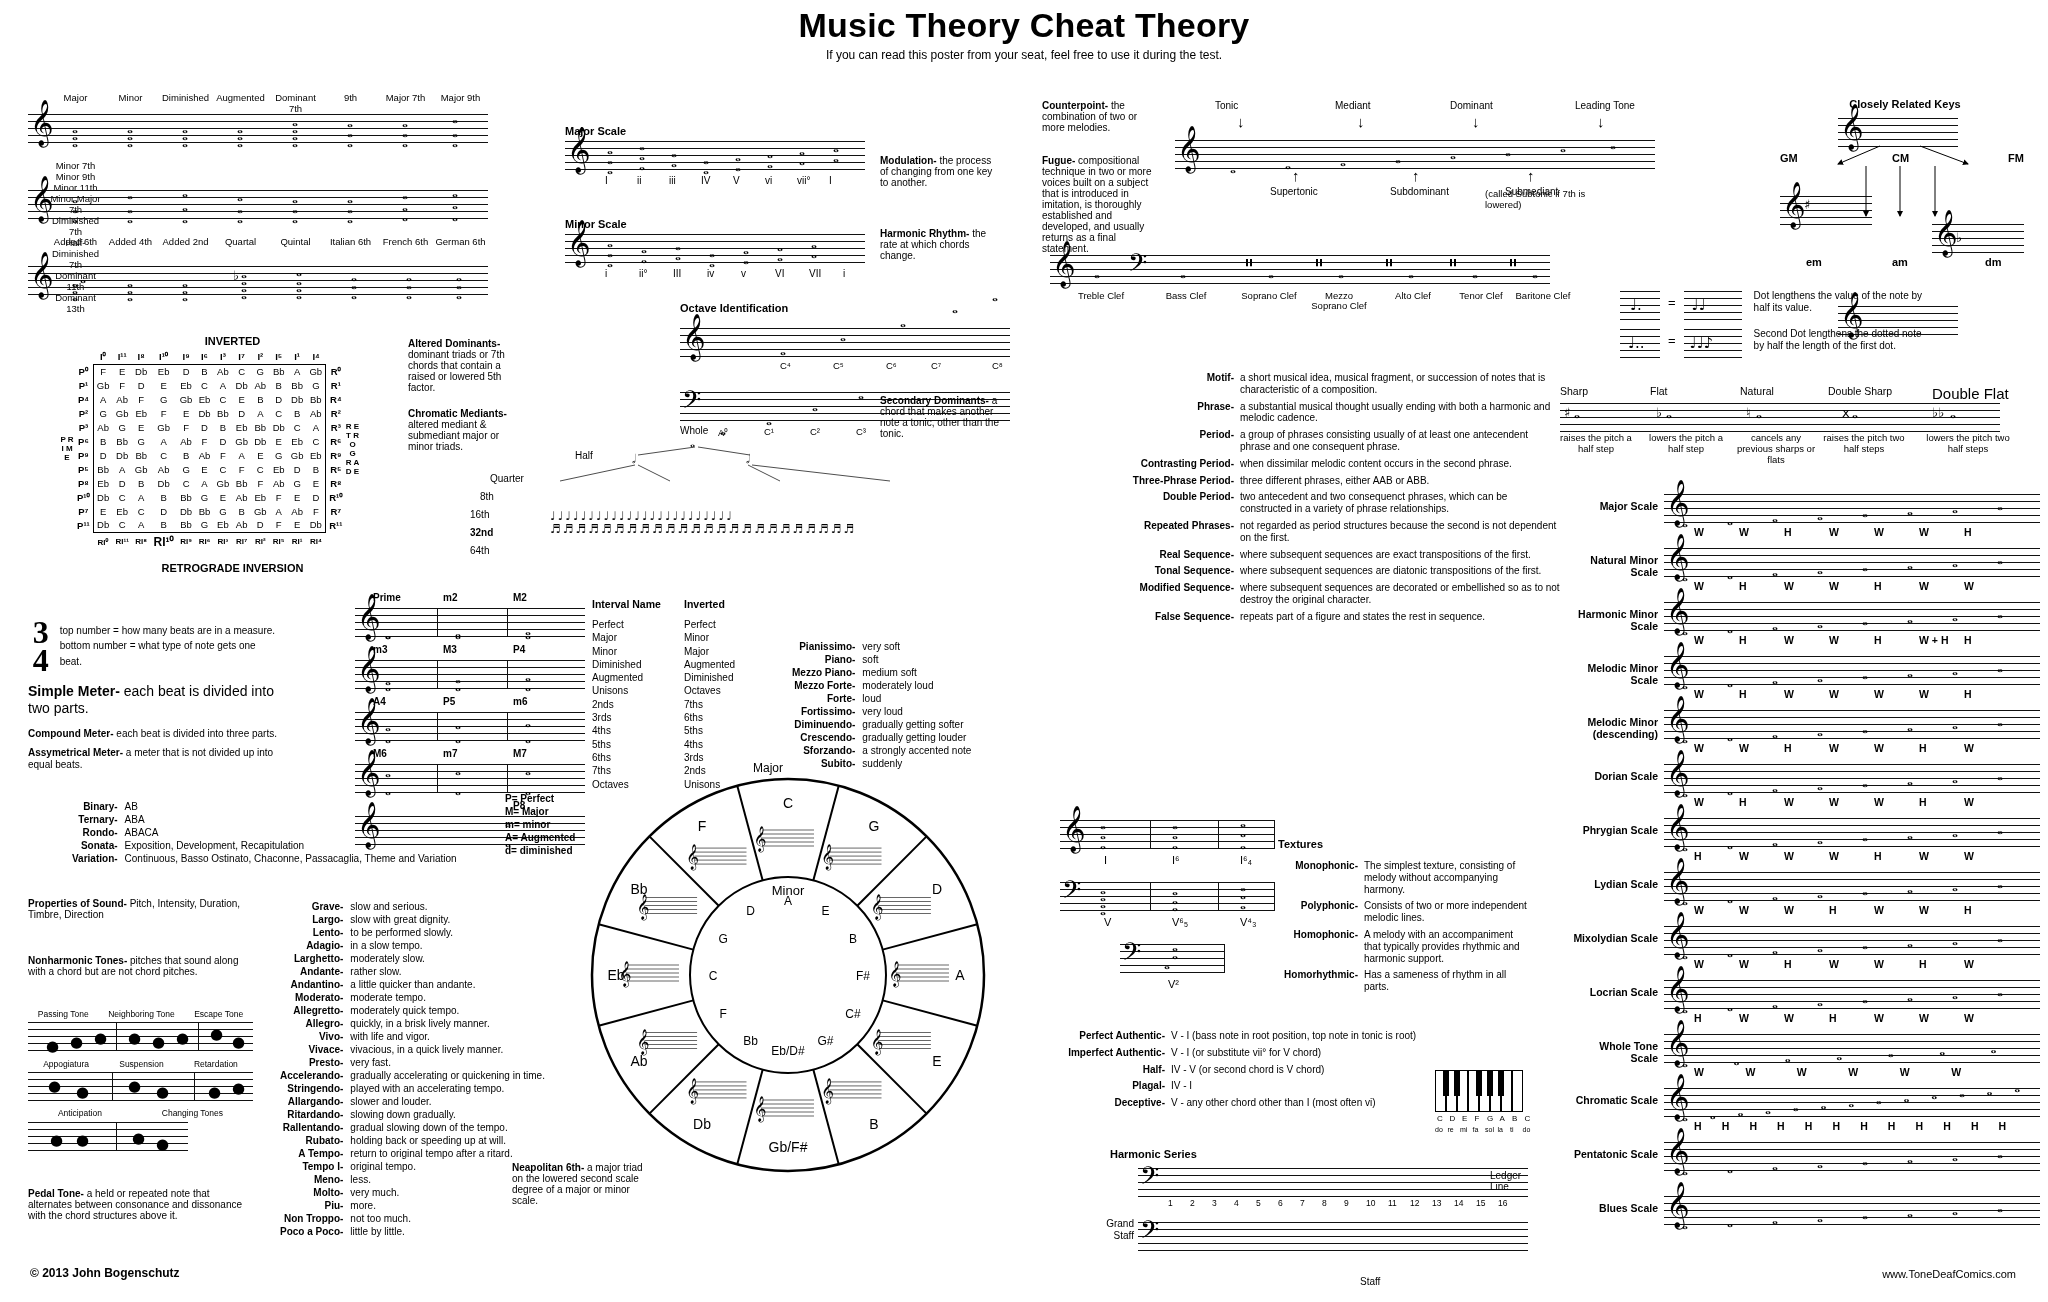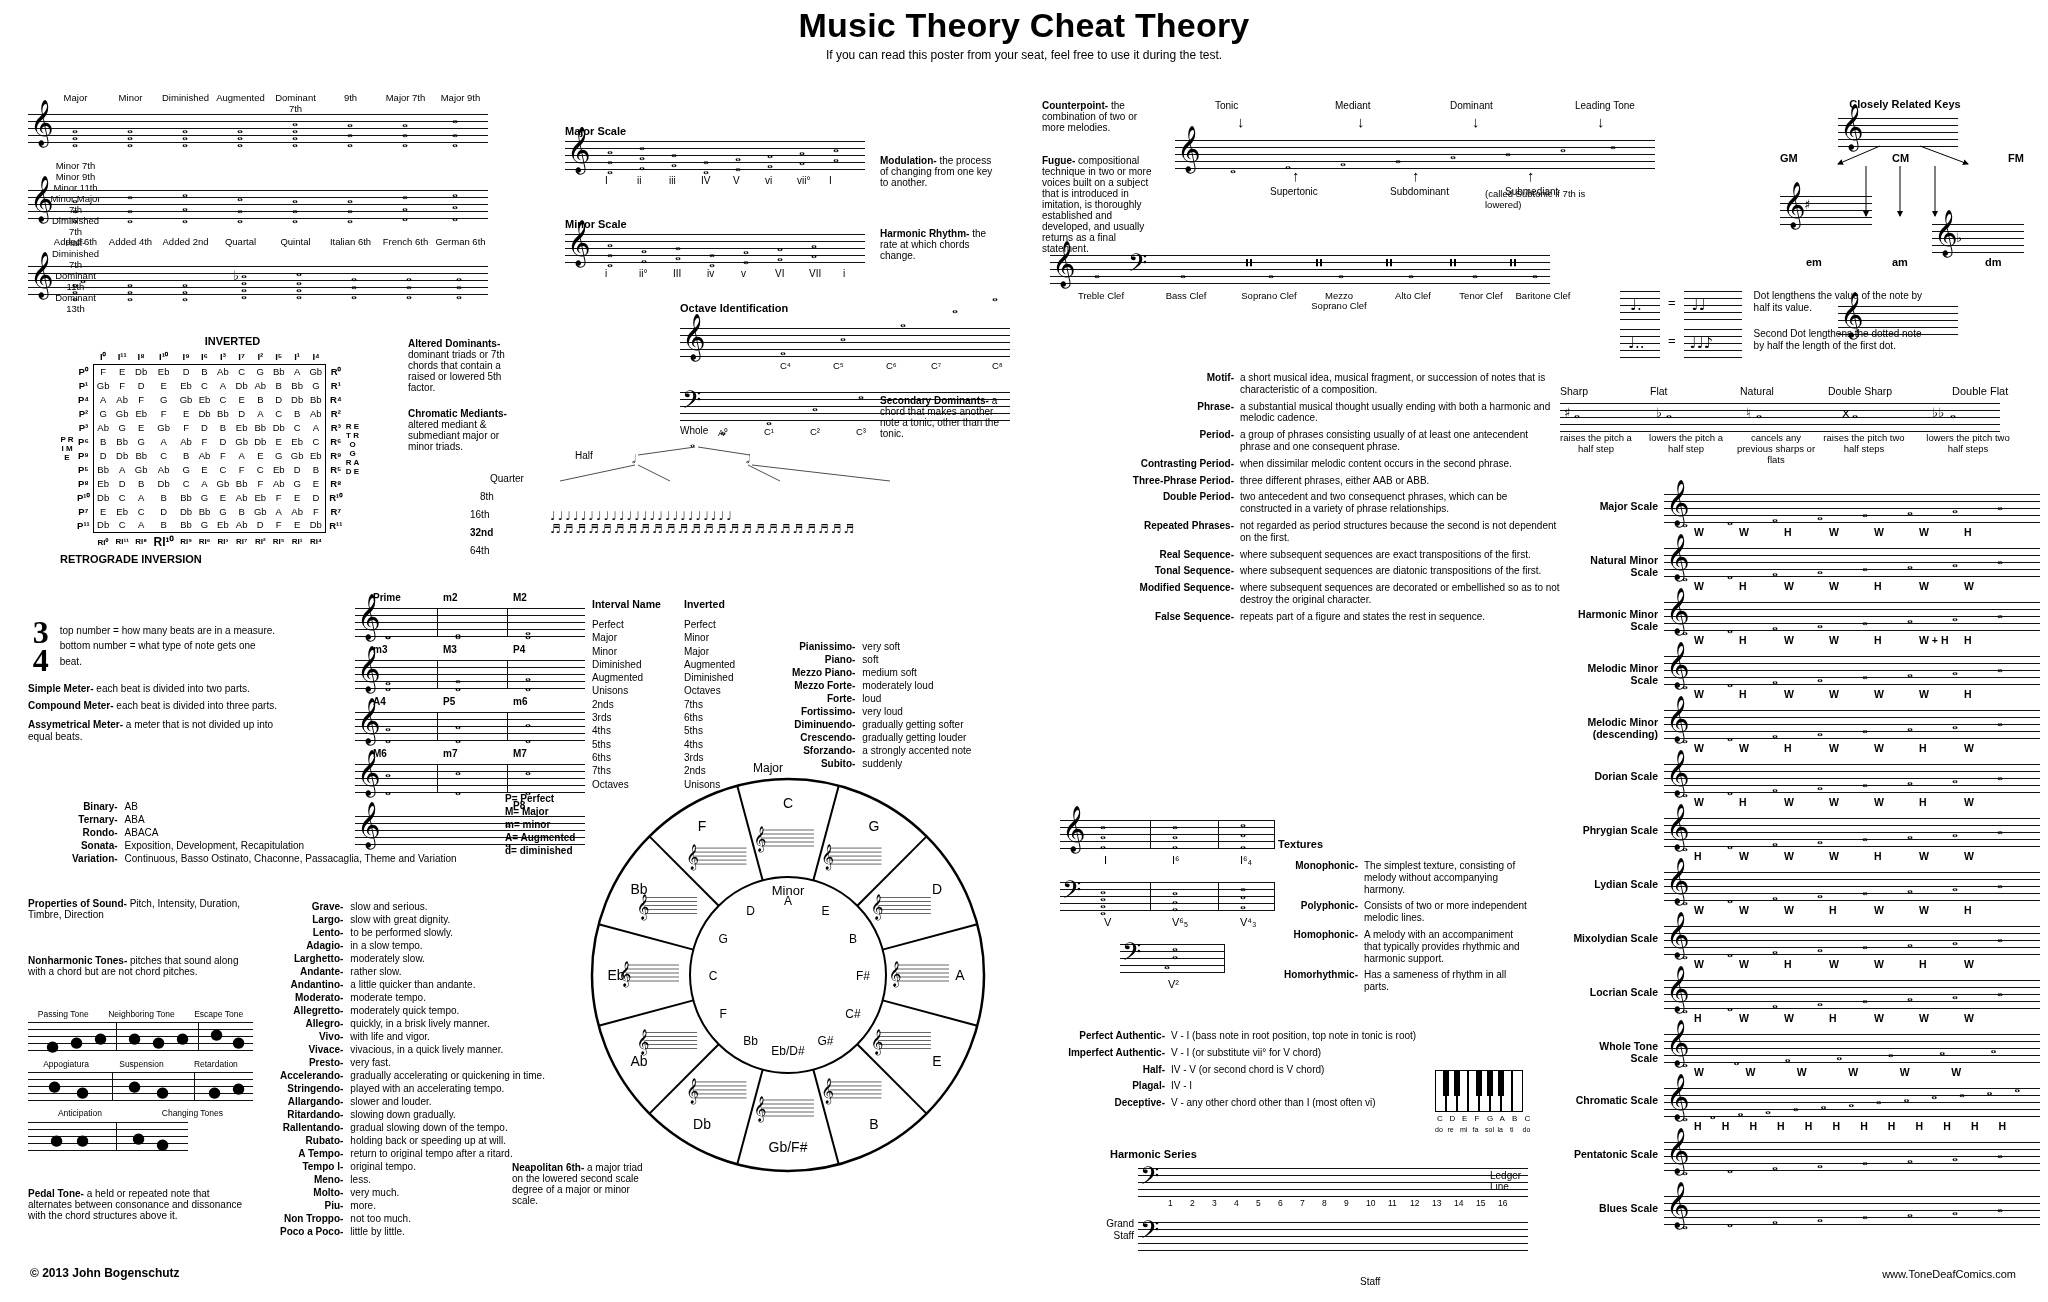--- a/index.html
+++ b/index.html
@@ -466,36 +466,36 @@
             <td class="hdr" style="font-size:8px">RI¹</td>
             <td class="hdr" style="font-size:8px">RI⁴</td>
             <td class="hdr"></td>
           </tr>
         </tbody>
       </table>
     <div style="width:14px;display:flex;align-items:center;justify-content:center;">
       <div class="bold" style="font-size:8px;line-height:1.12;text-align:center;">R E T R O G R A D E</div>
     </div>
   </div>
-  <div class="seclabel" style="margin-top:3px;">RETROGRADE INVERSION</div>
+  <div class="seclabel" style="text-align:center;margin-top:12px;">RETROGRADE INVERSION</div>
 </div>
 
 <div class="abs" style="left:28px; top:618px; width:250px;">
   <div style="display:flex;align-items:center;">
     <div style="font-size:32px;font-weight:bold;line-height:.88;text-align:center;width:26px;font-family:'Liberation Serif',serif;">
       <div>3</div>
       <div>4</div>
     </div>
     <div style="margin-left:6px;">
       <div style="font-size:10px;line-height:1.55;">top number = how many beats are in a measure.</div>
       <div style="font-size:10px;line-height:1.55;">bottom number = what type of note gets one beat.</div>
     </div>
   </div>
   <div id="meters-list" style="margin-top:9px;">
-      <div style="margin-bottom:5px;font-size:10px;line-height:1.2;"><span class="bold">Simple Meter-</span> <span>each beat is divided into two parts.</span></div>
+      <div style="margin-bottom:11px;font-size:14px;line-height:1.2;"><span class="bold">Simple Meter-</span> <span>each beat is divided into two parts.</span></div>
       <div style="margin-bottom:7px;font-size:10px;line-height:1.2;"><span class="bold">Compound Meter-</span> <span>each beat is divided into three parts.</span></div>
       <div style="margin-bottom:7px;font-size:10px;line-height:1.2;"><span class="bold">Assymetrical Meter-</span> <span>a meter that is not divided up into equal beats.</span></div>
     </div>
 </div>
 
 <div class="abs" style="left:72px; top:800px; width:210px;">
   <div class="twocol" id="forms-list">
       <div class="r">
         <div class="a">Binary-</div>
         <div class="b">AB</div>
@@ -1639,21 +1639,21 @@
     <div style="margin-left:12px;width:180px;font-size:10px;line-height:1.2;">Second Dot lengthens the dotted note by half the length of the first dot.</div>
   </div>
 </div>
 
 <div class="abs" style="left:1560px; top:385px; width:480px;">
   <div style="position:relative;height:16px;" id="acc-names">
       <span class="abs" style="left:0px;top:0;font-size:10.5px;">Sharp</span>
       <span class="abs" style="left:90px;top:0;font-size:10.5px;">Flat</span>
       <span class="abs" style="left:180px;top:0;font-size:10.5px;">Natural</span>
       <span class="abs" style="left:268px;top:0;font-size:10.5px;">Double Sharp</span>
-      <span class="abs" style="left:372px;top:0;font-size:11px;margin-left:20px;">Double Flat</span>
+      <span class="abs" style="left:372px;top:0;font-size:15px;">Double Flat</span>
     </div>
   <div class="staff" style="width:440px;height:26px;margin-top:2px;">
     <div class="ln l1"></div>
       <div class="ln l2"></div>
       <div class="ln l3"></div>
       <div class="ln l4"></div>
       <div class="ln l5"></div>
     <span class="acc" style="left:4px;top:6px;">♯</span>
     <span class="nh" style="left:14px;top:6px;">𝅝</span>
     <span class="acc" style="left:96px;top:6px;">♭</span>

